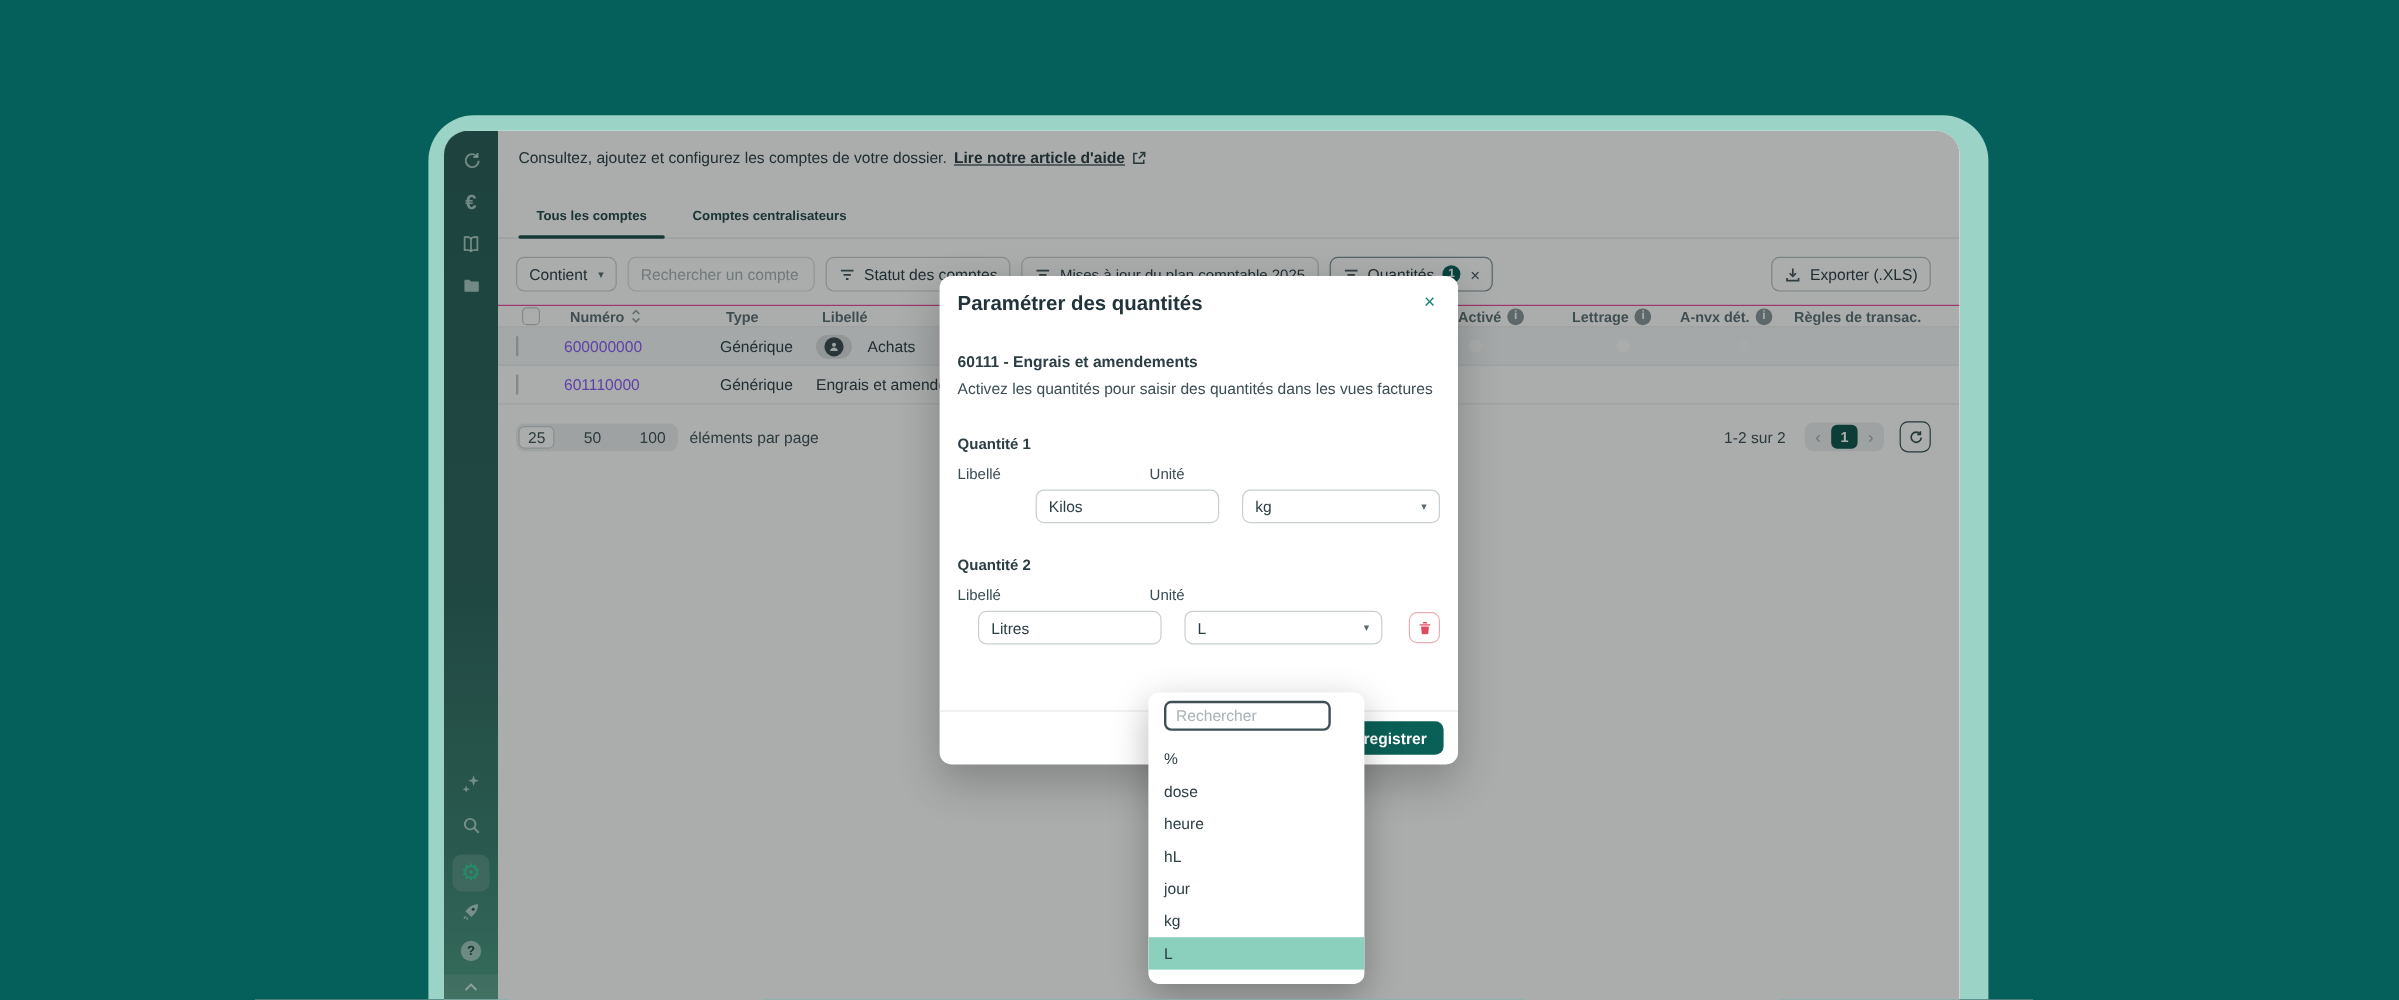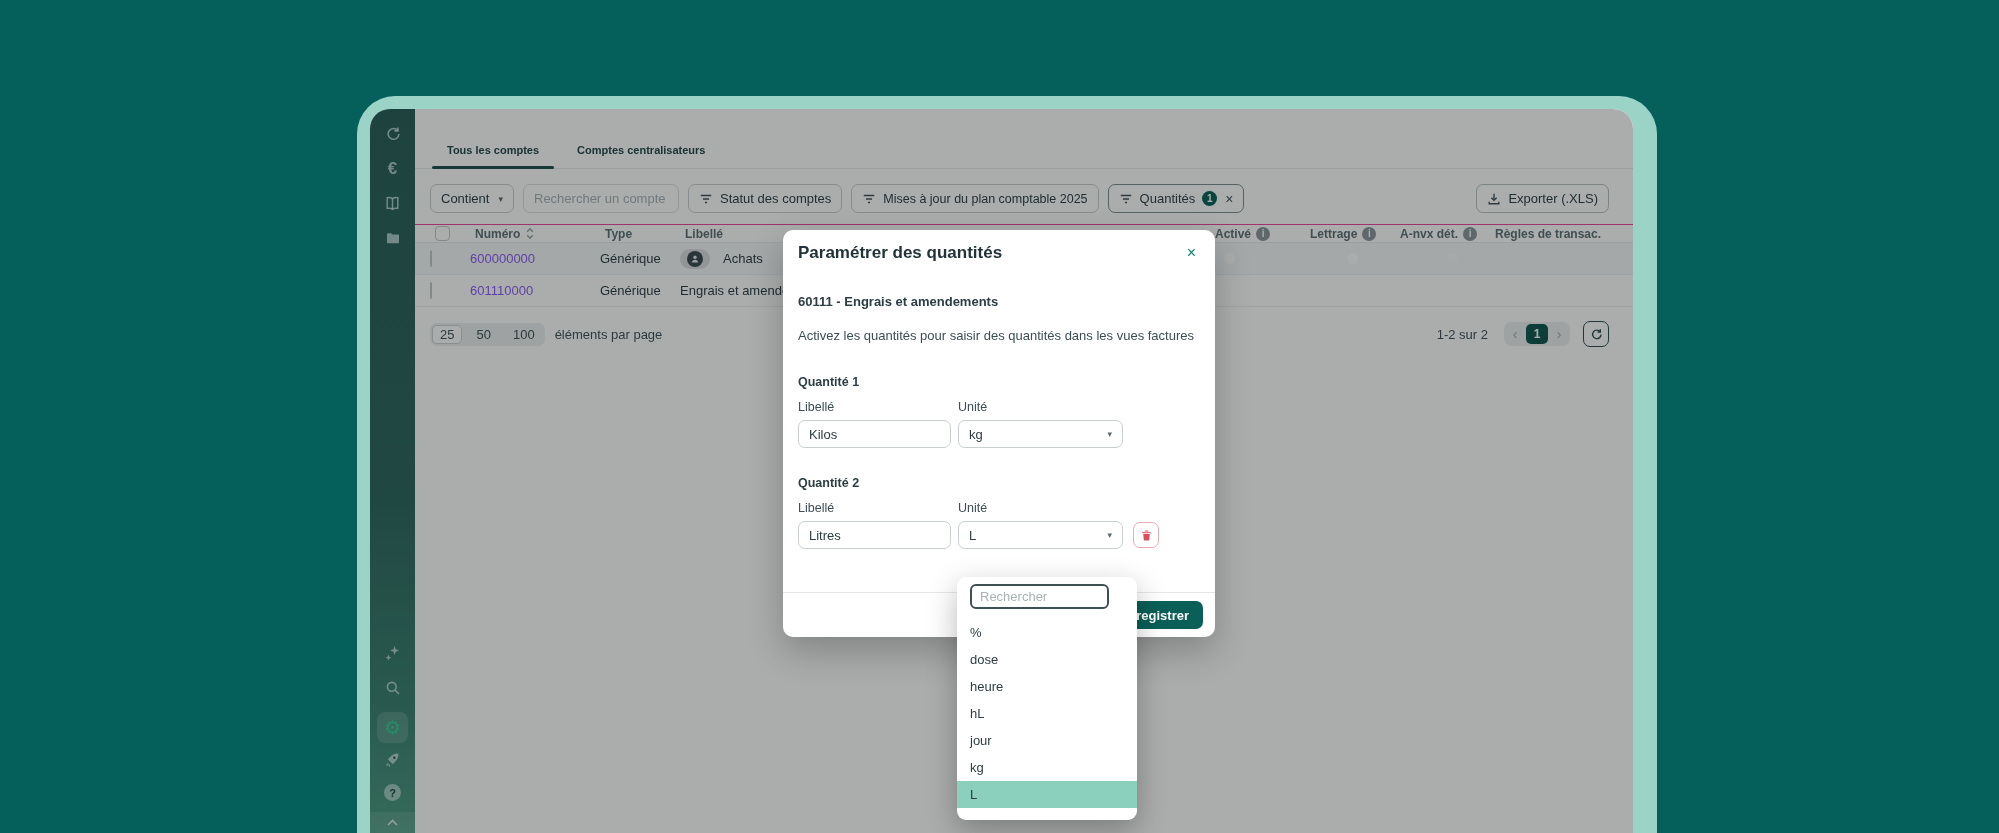--- a/index.html
+++ b/index.html
@@ -94,45 +94,45 @@
   .toggle::after { content:""; position:absolute; top:2px; left:2px; width:11px; height:11px; border-radius:50%; background:#fff; }
   .toggle.on { background:#0F5149; }
   .toggle.on::after { left:auto; right:2px; }
   .toggle.disabled { opacity:.45; }
   .cell-act .toggle { margin-left:12px; }
   .cell-let .toggle { margin-left:40px; }
   .cell-anx .toggle { margin-left:50px; }
 
   
   .pagination { display:flex; align-items:center; margin:14px 24px 0 15px; font-size:13px; color:#3F5156; }
-  .sizes { display:flex; align-items:center; background:#EDEFEF; border-radius:7px; padding:2px; gap:6px; }
+  .sizes { display:flex; align-items:center; background:#EDEFEF; border-radius:7px; padding:2px; gap:16px; }
   .size { padding:2px 8px; border-radius:5px; cursor:pointer; }
   .size.active { background:#fff; border:1px solid #CBD2D3; padding:1px 7px; }
   .sizes-label { margin-left:10px; }
   .range { margin-left:auto; }
   .pager { display:flex; align-items:center; background:#EDEFEF; border-radius:7px; padding:2px; margin-left:16px; gap:2px; }
   .pg-arrow { width:18px; text-align:center; color:#9FAAAC; font-size:14px; cursor:pointer; }
   .pg-num { width:22px; height:20px; border-radius:5px; background:#0E564D; color:#fff; font-size:12px; font-weight:700; display:flex; align-items:center; justify-content:center; cursor:pointer; }
   .refresh-btn { width:26px; height:26px; border:1.5px solid #324C4E; border-radius:7px; margin-left:13px; display:flex; align-items:center; justify-content:center; color:#324C4E; cursor:pointer; background:#fff; }
 
   
   .modal {
     position:absolute; left:413px; top:121px; width:432px; height:407px; z-index:6;
     background:#fff; border-radius:10px; box-shadow:0 14px 36px rgba(0,0,0,.24);
     padding:0 15px;
   }
   .modal-head { display:flex; justify-content:space-between; align-items:flex-start; padding-top:13px; }
   .modal-title { font-size:17px; font-weight:700; color:#22333A; }
   .modal-close { color:#0E8074; font-size:16px; line-height:1; cursor:pointer; padding:2px 4px; }
   .account-line { margin-top:31px; font-size:13px; font-weight:700; color:#2C3E44; }
-  .desc { margin-top:16px; font-size:13px; line-height:1.7; color:#3C4D53; }
+  .desc { margin-top:4px; font-size:13px; line-height:1.7; color:#3C4D53; }
   .section-title { margin-top:28px; font-size:12.5px; font-weight:700; color:#2C3E44; }
   .field-labels { display:flex; gap:7px; margin-top:11px; font-size:12.5px; color:#3C4D53; }
   .fl-lib { width:153px; } .fl-unit { width:165px; }
-  .field-row { display:flex; gap:7px; margin-top:6px; align-items:center; }
+  .field-row { display:flex; gap:19px; margin-top:6px; align-items:center;justify-content:flex-end; }
   .txt-input { width:153px; height:28px; border:1px solid #C9CFD1; border-radius:7px; font-size:13px; padding:0 10px; color:#2C3E44; font-family:"Liberation Sans",sans-serif; }
   .unit-select { width:165px; height:28px; border:1px solid #C9CFD1; border-radius:7px; font-size:13px; color:#2C3E44; display:flex; align-items:center; justify-content:space-between; padding:0 10px; cursor:pointer; background:#fff; }
   .trash-btn { width:26px; height:26px; border:1px solid #ECACB4; border-radius:7px; background:#fff; margin-left:3px; display:flex; align-items:center; justify-content:center; color:#DD4B5E; cursor:pointer; }
   .modal-footer { position:absolute; left:0; right:0; bottom:0; height:45px; border-top:1px solid #E6E8E8; display:flex; align-items:center; justify-content:flex-end; padding-right:12px; }
   .btn-save { height:28px; padding:0 14px; background:#0A6057; color:#fff; border:none; border-radius:7px; font-size:13px; font-weight:700; font-family:"Liberation Sans",sans-serif; cursor:pointer; }
 
   
   .unit-dd {
     position:absolute; left:587px; top:468px; width:180px; height:243px; z-index:7;
     background:#fff; border-radius:9px; box-shadow:0 10px 30px rgba(0,0,0,.28);
@@ -198,20 +198,31 @@
       </div>
       <div class="side-bottom">
         <svg width="13" height="9" viewBox="0 0 13 9" fill="none" stroke="currentColor" stroke-width="1.6">
             <polyline points="2,7 6.5,2.5 11,7"></polyline>
           </svg>
       </div>
     </div>
 
     <div class="main">
 
+      <div class="help-bar">
+        <span>Consultez, ajoutez et configurez les comptes de votre dossier.</span>
+        <span class="help-link">
+          <span>Lire notre article d'aide</span>
+          <svg class="ext-icon" width="12" height="12" viewBox="0 0 16 16" fill="none" stroke="currentColor" stroke-width="1.7">
+              <path d="M6.5 2.5H2.5v11h11v-4"></path>
+              <path d="M9.5 1.5h5v5"></path>
+              <line x1="14.2" y1="1.8" x2="8" y2="8"></line>
+            </svg>
+        </span>
+      </div>
 
       <div class="tabs">
         <div class="tab active">Tous les comptes</div>
         <div class="tab">Comptes centralisateurs</div>
       </div>
 
       <div class="filter-row">
         <div class="ctrl sel-contient">
           <span>Contient</span>
           <span class="caret">▾</span>

